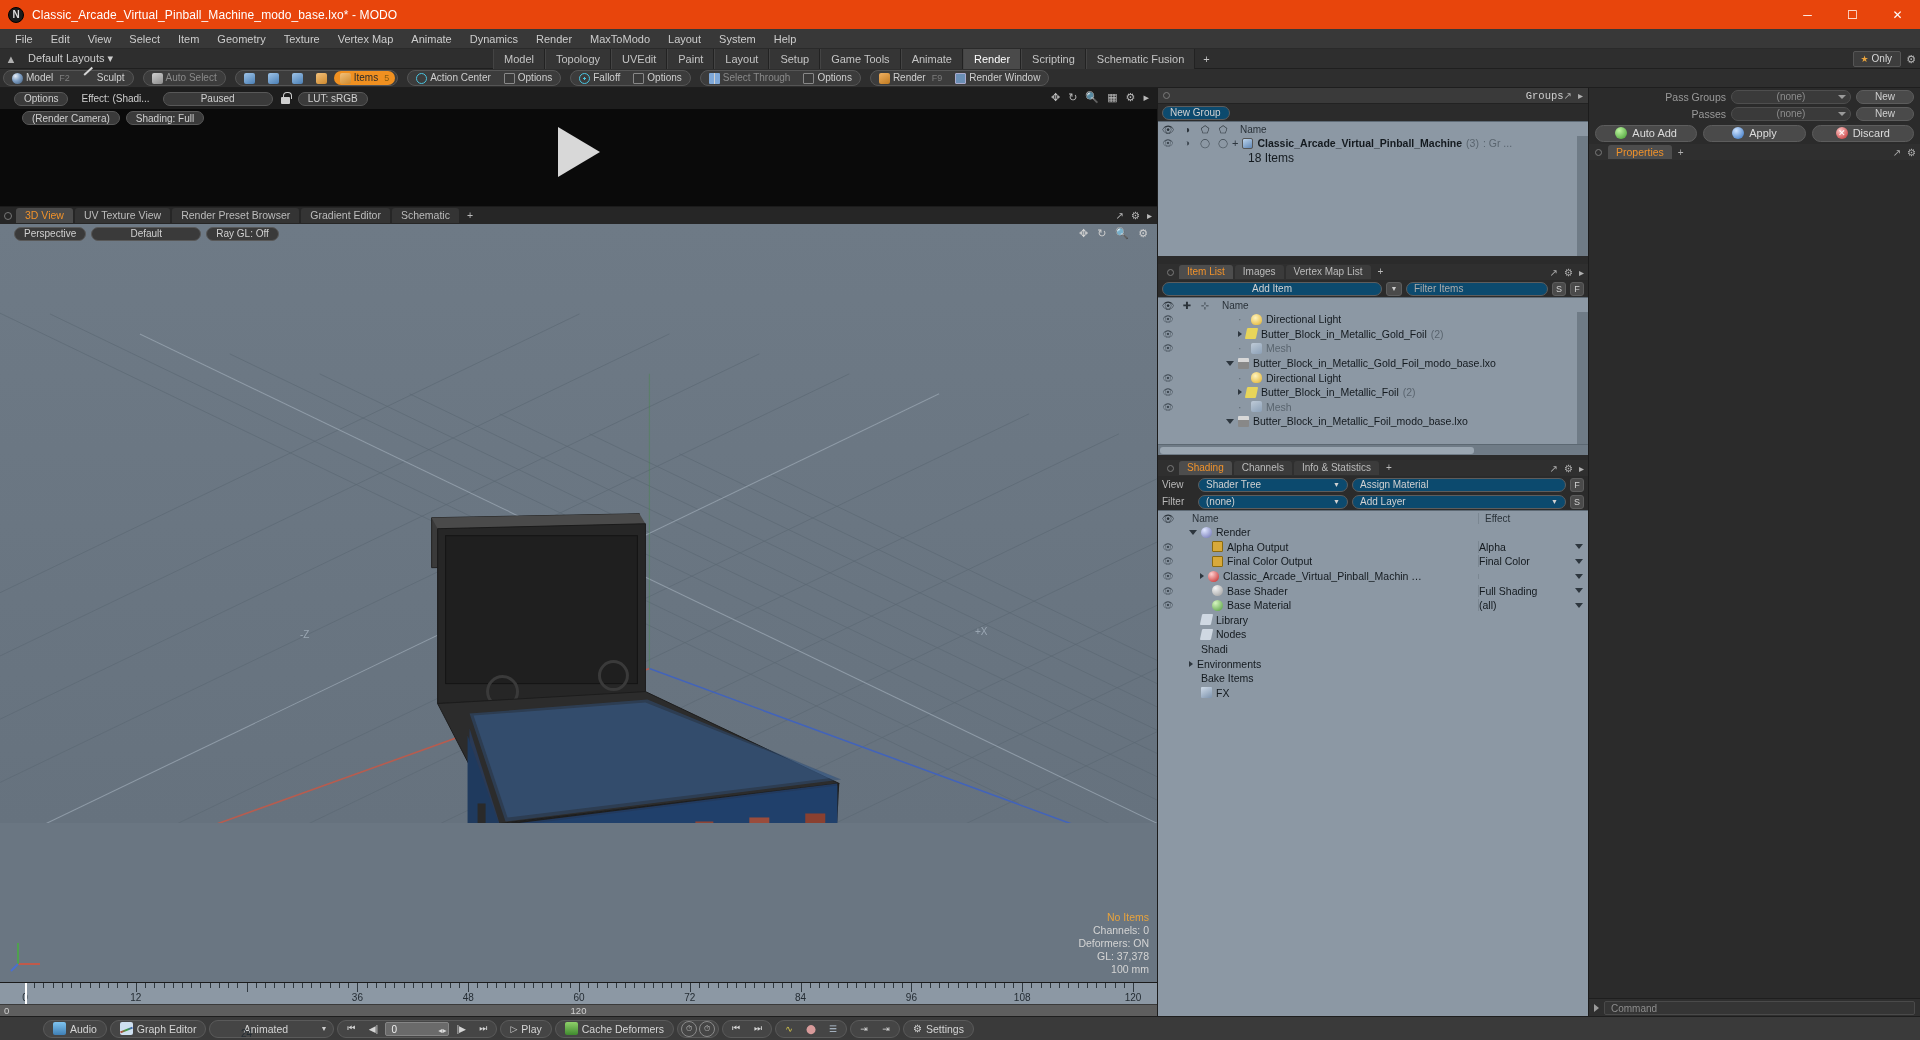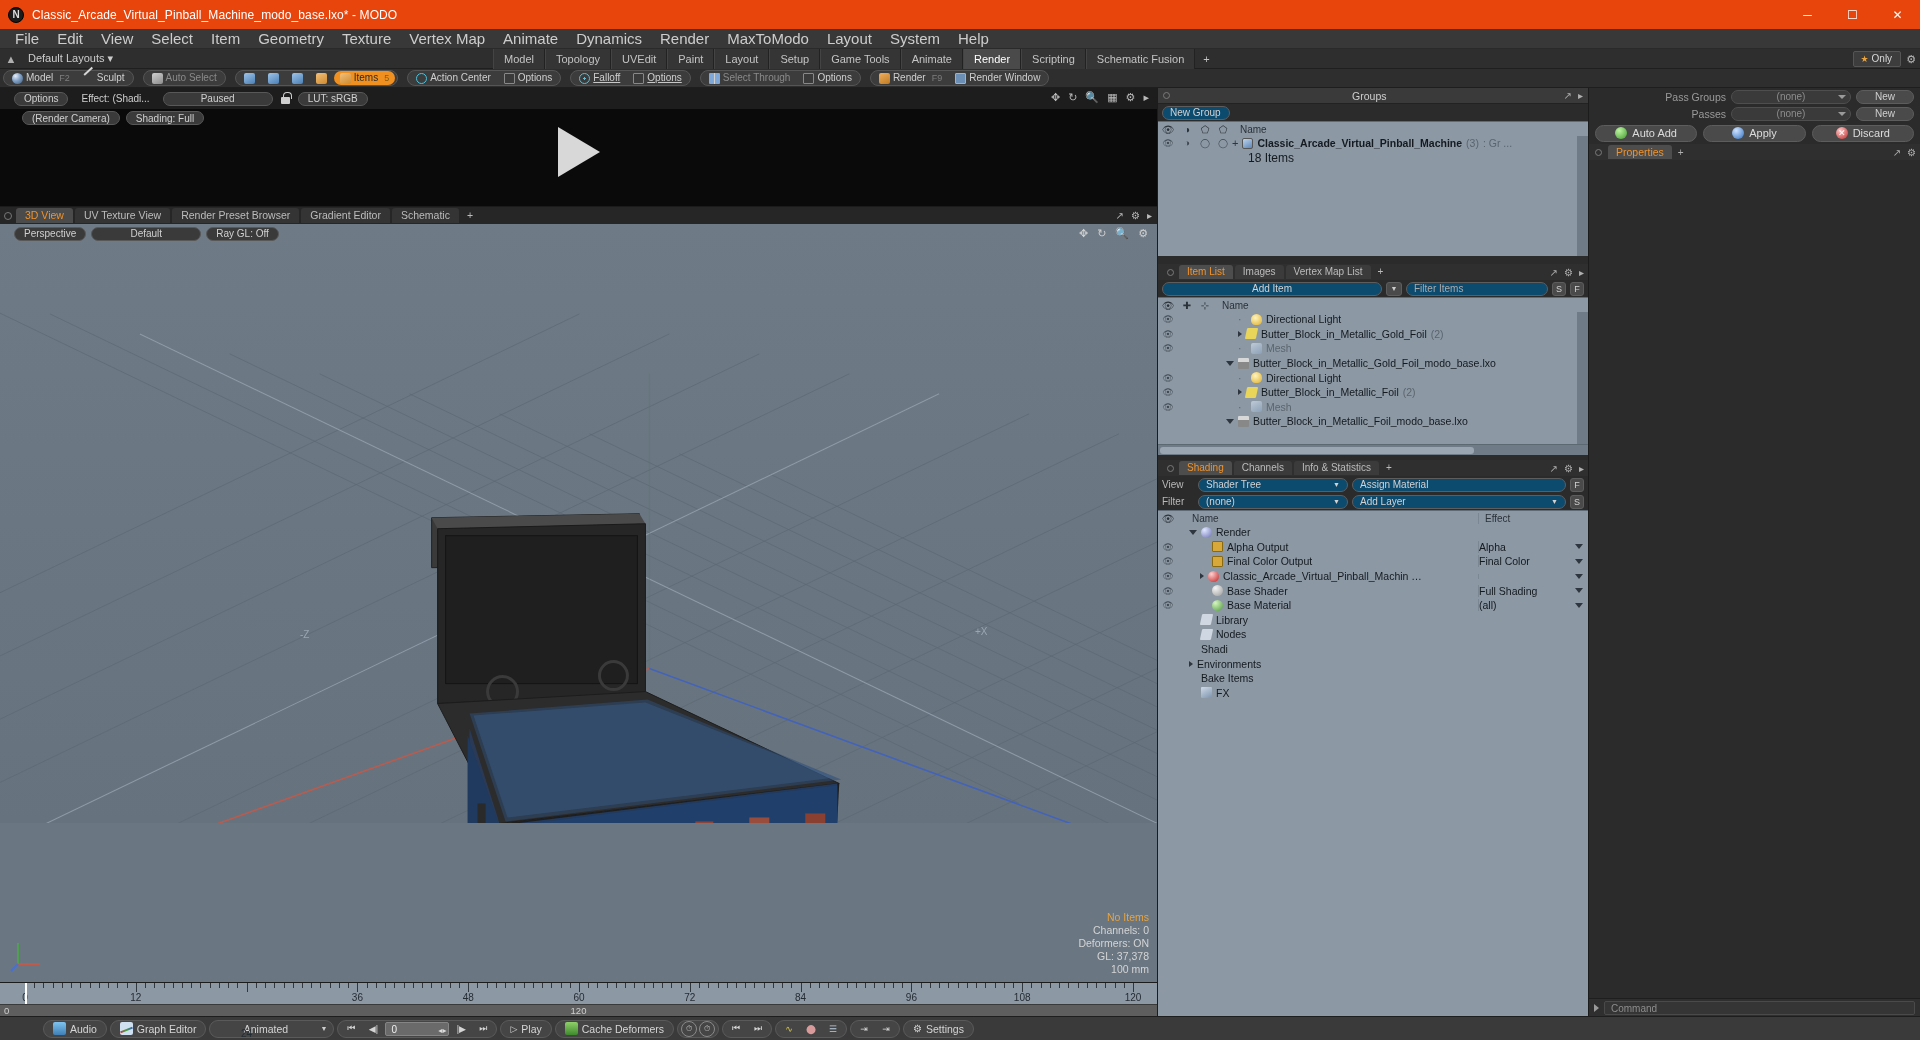--- a/index.html
+++ b/index.html
@@ -14,21 +14,21 @@
      border:1px solid #000; display:flex; align-items:center; justify-content:center;
      font-size:10px; color:#ddd; font-weight:bold; margin-right:8px;}
   .titlebar .ttl { font-size:12px; color:#fff; letter-spacing:.1px;}
   .winbtns { margin-left:auto; display:flex; height:29px;}
   .winbtn { width:45px; height:29px; display:flex; align-items:center; justify-content:center;
      color:#fff; font-size:12px;}
 
   
   .menubar { height:20px; background:#383838; display:flex; align-items:center;
      padding-left:6px; flex:none; border-bottom:1px solid #2a2a2a;}
-  .menubar .mi { font-size:15px; color:#cdcdcd; padding:0 9px; line-height:20px;}
+  .menubar .mi { font-size:11px; color:#cdcdcd; padding:0 9px; line-height:20px;}
 
   
   .layoutbar { height:20px; background:#2e2e2e; display:flex; align-items:center; flex:none;
       border-bottom:1px solid #1f1f1f; position:relative;}
   .layoutbar .anchor { width:22px; text-align:center; font-size:11px; color:#b0b0b0;}
   .layoutbar .deflay { font-size:11px; color:#cdcdcd; padding:0 6px;}
   .lt-tabs { position:absolute; left:493px; top:0; display:flex; height:20px;}
   .lt { font-size:11px; color:#c4c4c4; padding:0 10px; line-height:20px;
       border-left:1px solid #444; border-right:1px solid #222; background:#353535;}
   .lt.active { background:#4a4a4a; color:#fff;}
@@ -121,21 +121,21 @@
   .tl-playhead{ position:absolute; left:25px; top:0; width:2px; height:22px; background:#fff;}
 
   
   .rightcol { flex:1; display:flex; min-width:0;}
   .midpanel { width:430px; background:#2b2b2b; display:flex; flex-direction:column; flex:none;}
   .farpanel { flex:1; background:#2b2b2b; display:flex; flex-direction:column; border-left:1px solid #1c1c1c;}
 
   .phead { height:16px; background:#3a3a3a; display:flex; align-items:center; position:relative;
      border-bottom:1px solid #222; flex:none;}
   .phead .dot{ width:7px;height:7px;border:1px solid #7a7a7a;border-radius:50%; margin:0 5px;}
-  .phead .ttl{ flex:1; text-align:center; font-size:10.5px; color:#cfcfcf;}
+  .phead .ttl{ flex:1; text-align:right; font-size:10.5px; color:#cfcfcf;font-family:Liberation Mono, monospace;}
   .phead .tools{ display:flex; gap:6px; padding-right:5px; color:#b0b0b0; font-size:10px;}
   .ptabs { height:16px; background:#2f2f2f; display:flex; align-items:center; padding-left:4px;
      position:relative; flex:none;}
   .pt { font-size:10px; color:#bcbcbc; padding:0 8px; height:14px; line-height:14px;
      background:#3b3b3b; border-radius:3px 3px 0 0; margin-right:2px;}
   .pt.active { background:#4d4d4d; color:#f0922b;}
   .pt.plus{background:transparent;padding:0 5px;}
   .ptabs .pr { position:absolute; right:4px; display:flex; gap:6px; color:#b0b0b0; font-size:10px;}
 
   .ctlrow { height:17px; display:flex; align-items:center; gap:4px; padding:2px 4px; flex:none;}
@@ -334,21 +334,21 @@
     <div class="grp" style="margin-left:6px;">
       <div class="gbtn">
         <span class="ico target"></span>
         <span>Action Center</span>
       </div>
       <div class="gbtn">
         <span class="ico opt"></span>
         <span>Options</span>
       </div>
     </div>
-    <div class="grp" style="margin-left:6px;text-decoration:underline;">
+    <div class="grp" style="margin-left:6px;">
       <div class="gbtn">
         <span class="ico falloff"></span>
         <span>Falloff</span>
       </div>
       <div class="gbtn">
         <span class="ico opt"></span>
         <span>Options</span>
       </div>
     </div>
     <div class="grp" style="margin-left:6px;">

